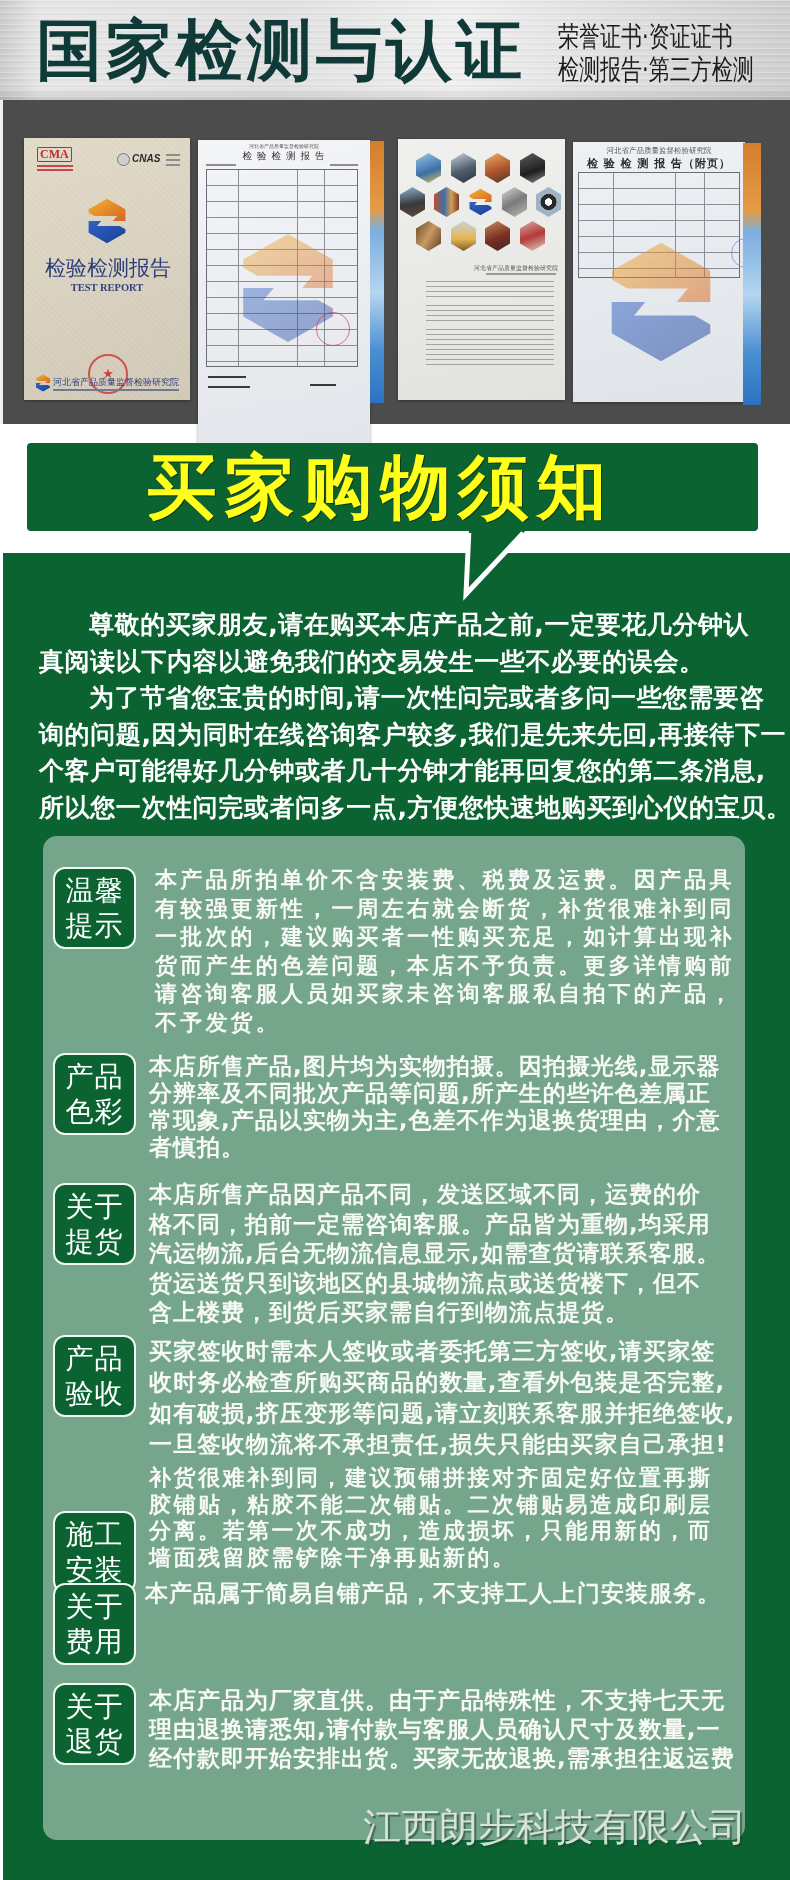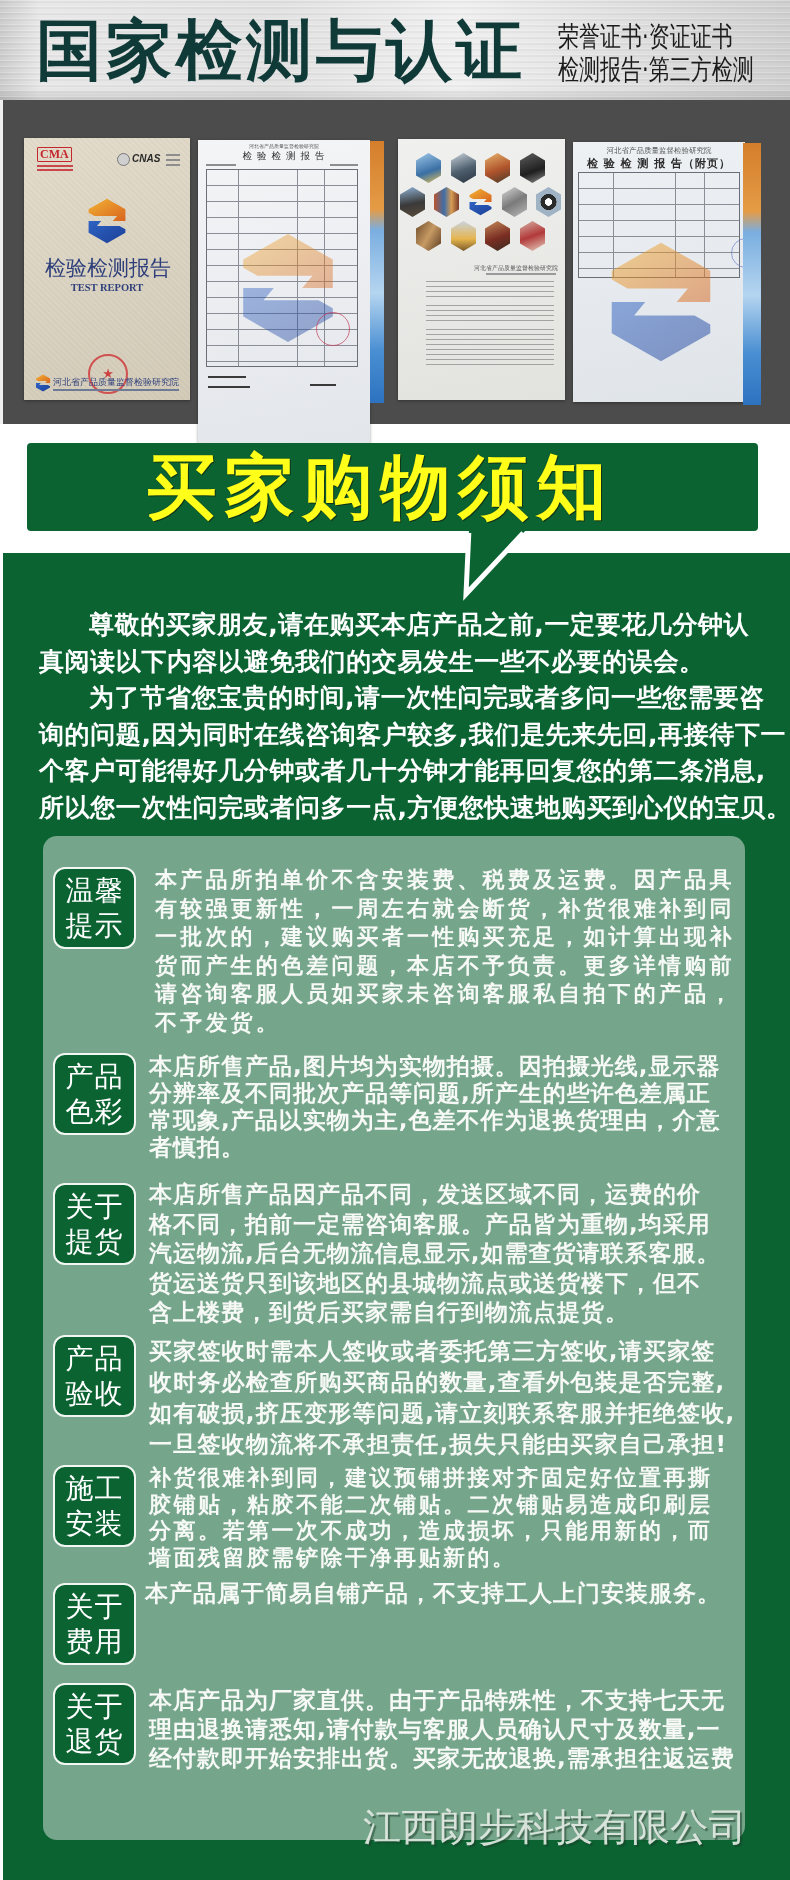--- a/index.html
+++ b/index.html
@@ -233,21 +233,21 @@
   <div>产品</div>
   <div>验收</div>
 </div>
 <div class="notice-text" style="left:149px;top:1336px;font-size:23px;line-height:31px;letter-spacing:1.2px;">
   <div>买家签收时需本人签收或者委托第三方签收,请买家签</div>
   <div>收时务必检查所购买商品的数量,查看外包装是否完整,</div>
   <div>如有破损,挤压变形等问题,请立刻联系客服并拒绝签收,</div>
   <div>一旦签收物流将不承担责任,损失只能由买家自己承担!</div>
 </div>
 
-<div class="label" style="top:1465px;">
+<div class="label" style="top:1511px;">
   <div>施工</div>
   <div>安装</div>
 </div>
 <div class="notice-text" style="left:149px;top:1465px;font-size:22px;line-height:26.5px;letter-spacing:2.5px;">
   <div>补货很难补到同，建议预铺拼接对齐固定好位置再撕</div>
   <div>胶铺贴，粘胶不能二次铺贴。二次铺贴易造成印刷层</div>
   <div>分离。若第一次不成功，造成损坏，只能用新的，而</div>
   <div>墙面残留胶需铲除干净再贴新的。</div>
 </div>
 

